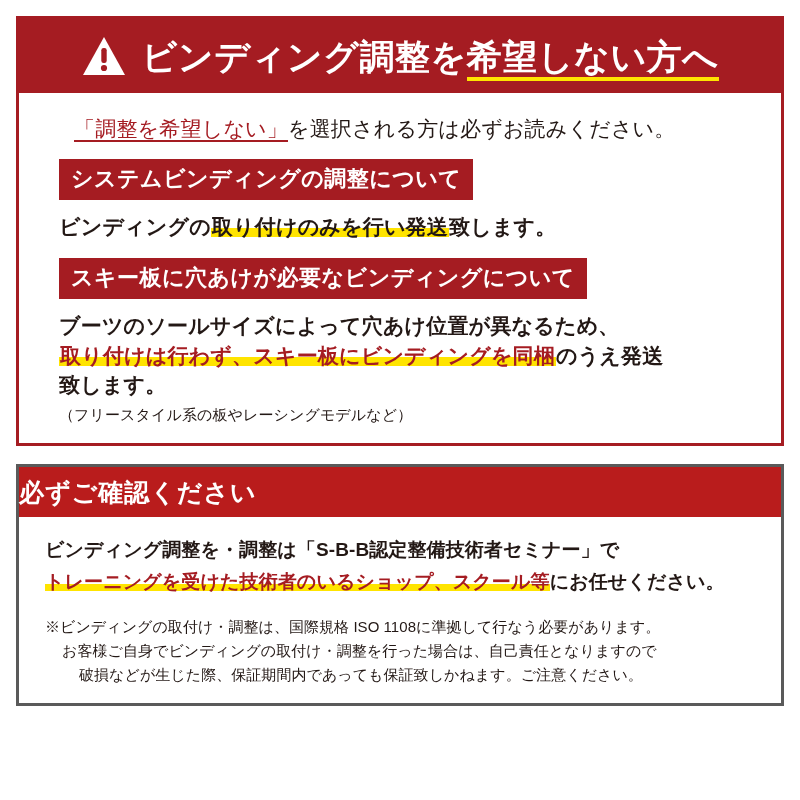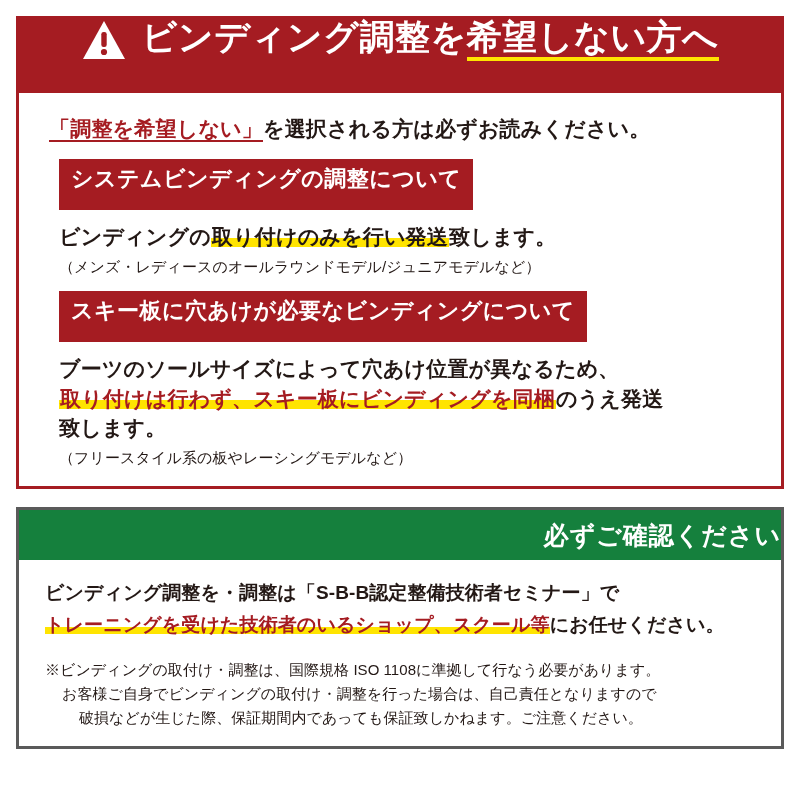--- a/index.html
+++ b/index.html
@@ -28,21 +28,21 @@
   .card {
     border: 3px solid #a51c22;
     box-sizing: border-box;
     background: #ffffff;
   }
 
   .card-header {
     background: #a51c22;
     height: 74px;
     display: flex;
-    align-items: flex-start;
+    align-items: center;
     justify-content: center;
     gap: 14px;
     padding: 0 10px;
   }
 
   .warn-icon {
     width: 46px;
     height: 42px;
     flex: 0 0 auto;
     position: relative;
@@ -62,37 +62,37 @@
     border-bottom: 4px solid #ffe400;
     padding-bottom: 1px;
   }
 
   .card-body {
     padding: 18px 22px 18px 22px;
   }
 
   .lead {
     font-size: 21px;
-    font-weight: bold;
+    font-weight: normal;
     color: #231815;
-    margin: 4px 0 16px 8px;
+    margin: 4px 0 16px 33px;
     letter-spacing: 0.2px;
   }
   .lead .redline {
     color: #a51c22;
     border-bottom: 2px solid #a51c22;
   }
 
   .section-bar {
     display: inline-block;
     background: #a51c22;
     color: #ffffff;
     font-size: 22px;
     font-weight: bold;
-    padding: 5px 12px 16px 12px;
+    padding: 5px 12px 6px 12px;
     margin: 0 0 8px 18px;
     letter-spacing: 0.5px;
   }
 
   .para {
     font-size: 21px;
     font-weight: bold;
     margin: 4px 0 2px 18px;
     letter-spacing: 0.2px;
     line-height: 1.42;
@@ -118,25 +118,25 @@
   .gap { height: 14px; }
 
   
   .card2 {
     border: 3px solid #5a5a5a;
     box-sizing: border-box;
     background: #ffffff;
     margin-top: 18px;
   }
   .card2-header {
-    background: #15803d;
+    background: #b91c1c;
     height: 50px;
     display: flex;
     align-items: center;
-    justify-content: flex-end;
+    justify-content: flex-start;
   }
   .card2-header-title {
     color: #ffffff;
     font-size: 25px;
     font-weight: bold;
     letter-spacing: 1px;
   }
   .card2-body {
     padding: 20px 26px 16px 26px;
   }
@@ -186,21 +186,20 @@
 
     <div class="card-body">
       <div class="lead">
         <span class="redline">「調整を希望しない」</span><span>を選択される方は必ずお読みください。</span>
       </div>
 
       <div class="section-bar">システムビンディングの調整について</div>
       <div class="para">
         <span>ビンディングの</span><span class="mark">取り付けのみを行い発送</span><span>致します。</span>
       </div>
-      <div class="note">（メンズ・レディースのオールラウンドモデル/ジュニアモデルなど）</div>
 
       <div class="gap"></div>
 
       <div class="section-bar">スキー板に穴あけが必要なビンディングについて</div>
       <div class="para">
         <span>ブーツのソールサイズによって穴あけ位置が異なるため、</span><br>
         <span class="redmark">取り付けは行わず、スキー板にビンディングを同梱</span><span>のうえ発送</span><br>
         <span>致します。</span>
       </div>
       <div class="note">（フリースタイル系の板やレーシングモデルなど）</div>

